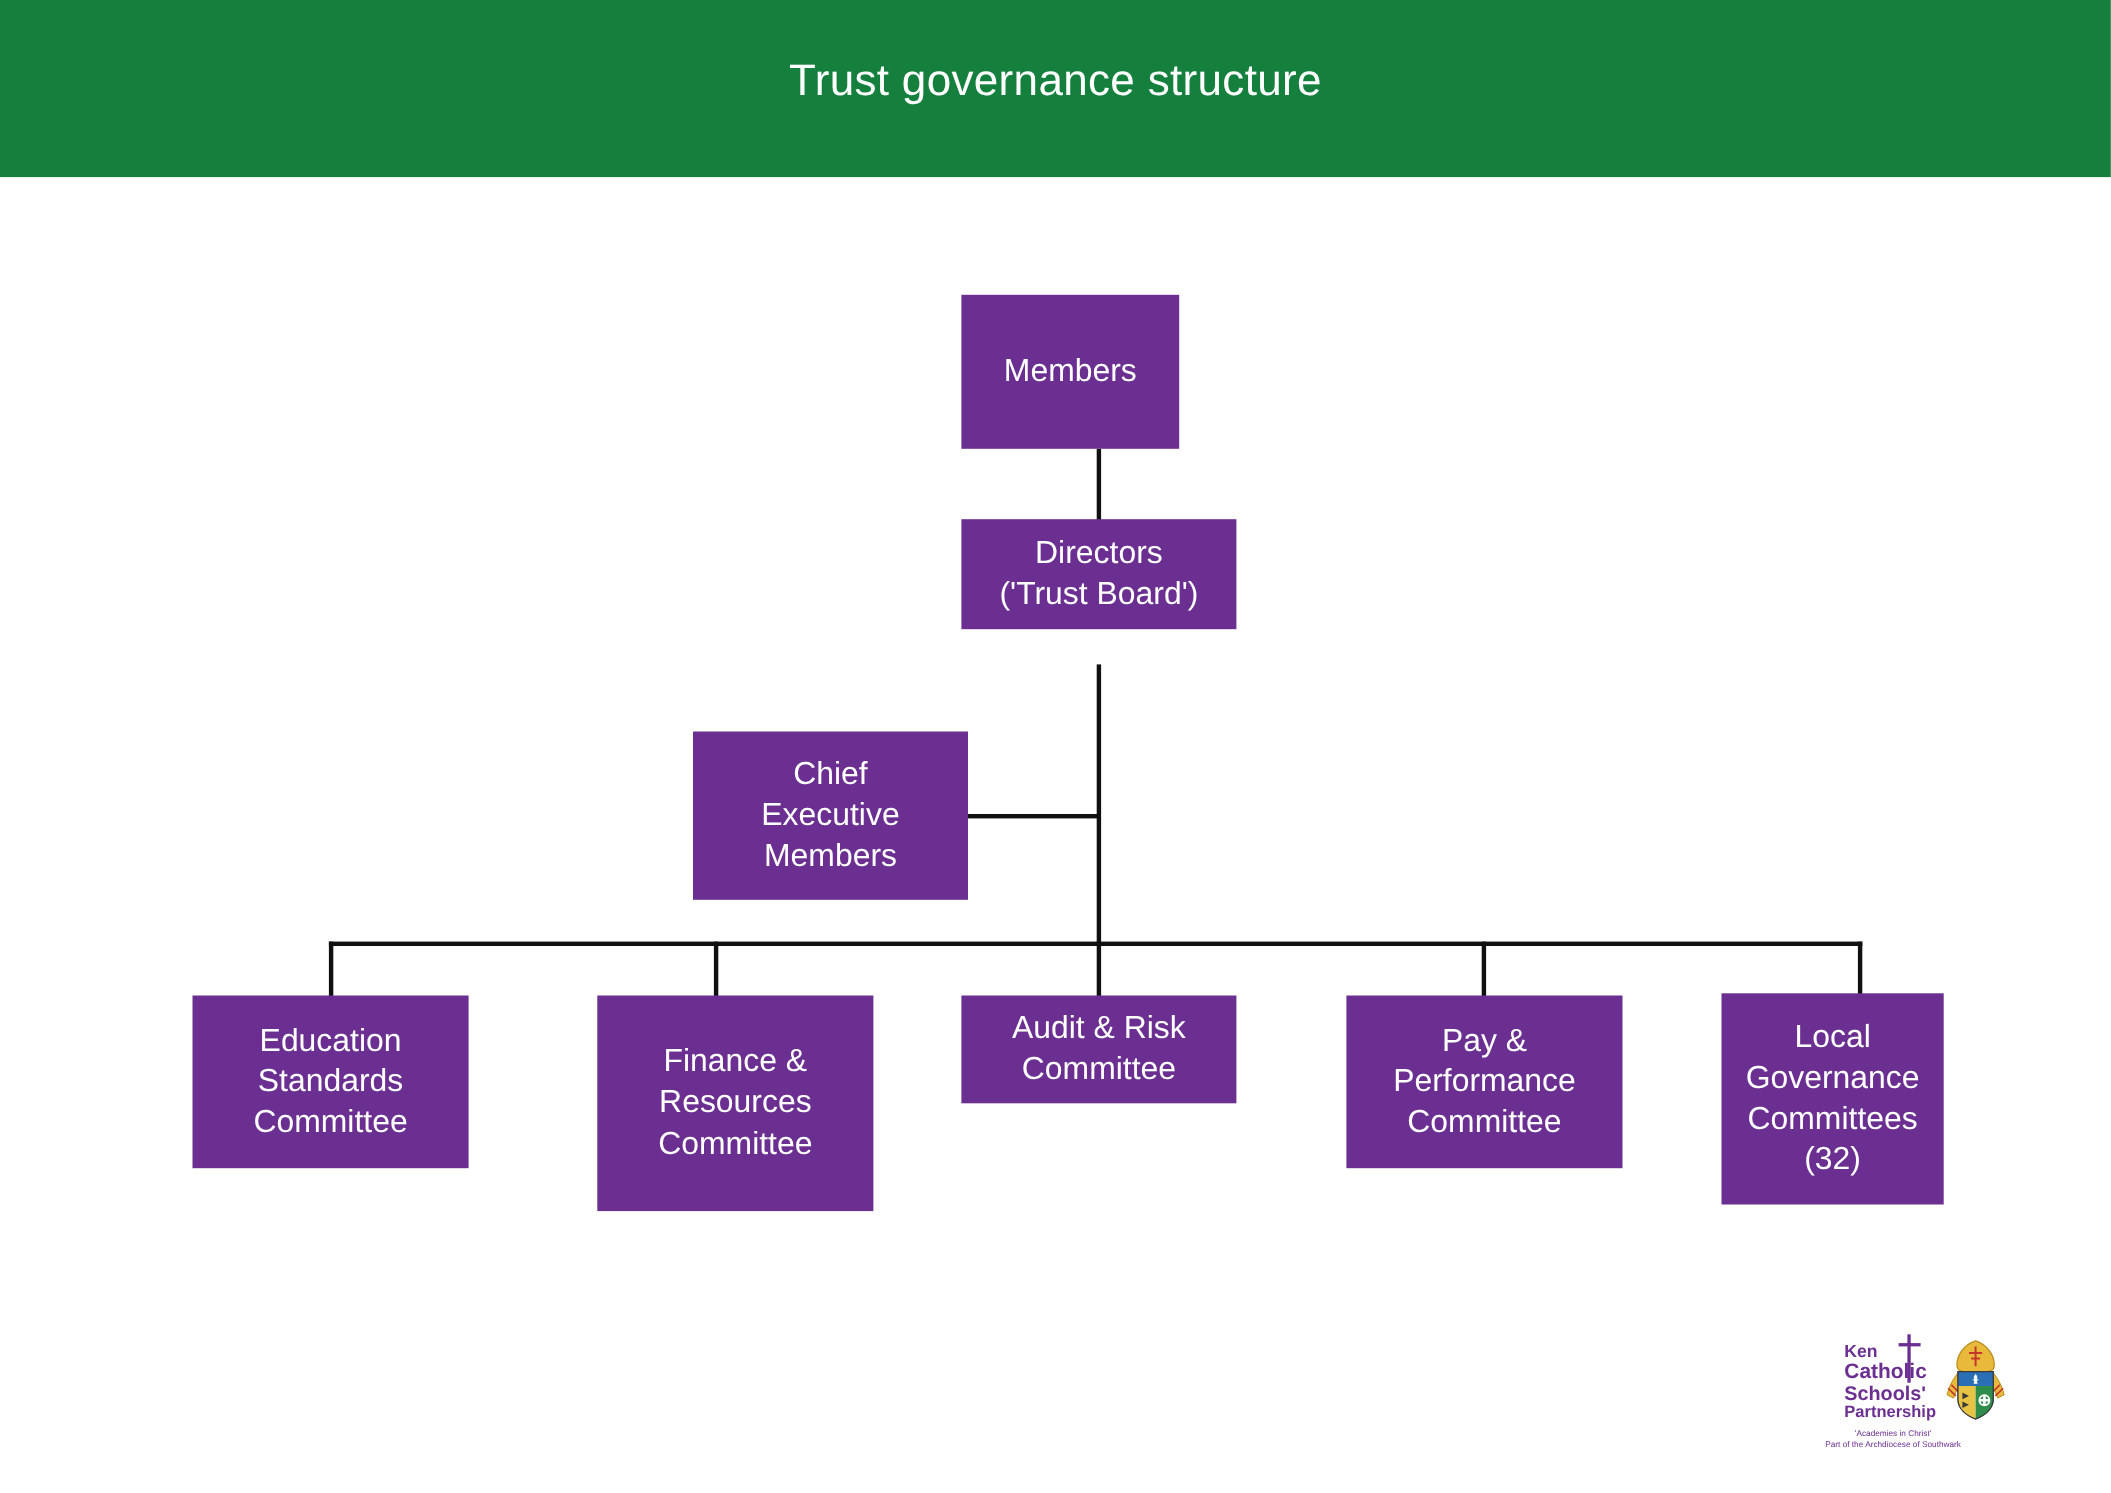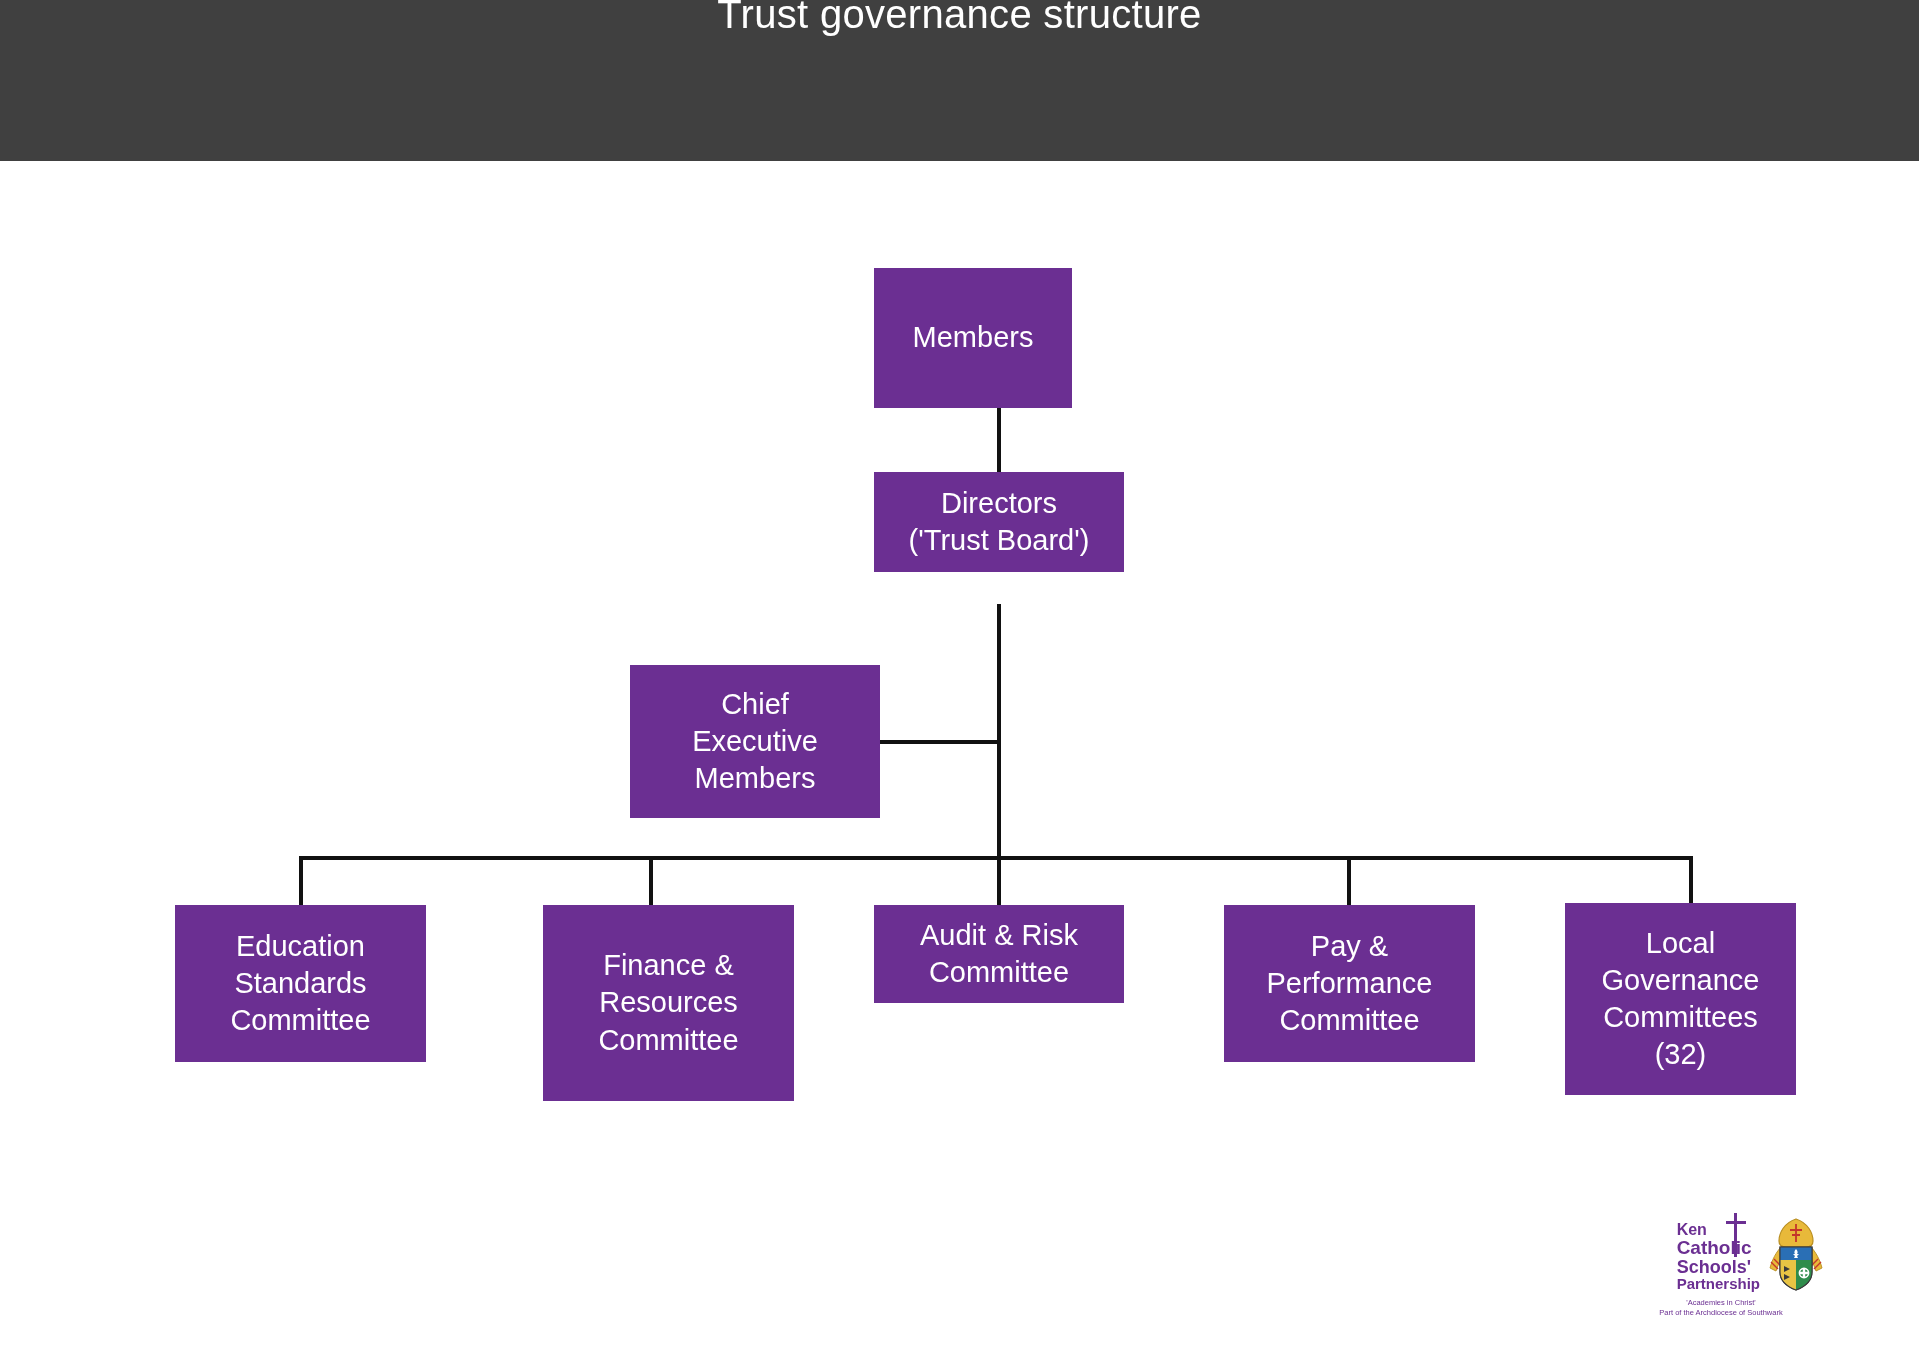--- a/index.html
+++ b/index.html
@@ -8,22 +8,22 @@
     background:#ffffff;
     font-family:"Liberation Sans", sans-serif;
     overflow:hidden;
   }
   #stage { position:relative; width:1919px; height:1357px; background:#fff; }
 
   
   .header-bar {
     position:absolute; left:0; top:0;
     width:1919px; height:161px;
-    background:#404040;
-    display:flex; align-items:flex-start; justify-content:center;
+    background:#15803d;
+    display:flex; align-items:center; justify-content:center;
   }
   .header-title {
     color:#ffffff;
     font-size:40px;
     font-weight:400;
     letter-spacing:0.3px;
     line-height:1.1;
     white-space:nowrap;
     transform:translateY(-8px);
   }
@@ -45,21 +45,21 @@
   }
   .node .lbl { display:block; width:100%; white-space:pre-line; }
 
   #node-members       { left:874px;  top:268px;  width:198px; height:140px; }
   #node-directors     { left:874px;  top:472px;  width:250px; height:100px; }
   #node-ceo           { left:630px;  top:665px;  width:250px; height:153px; }
   #node-education     { left:175px;  top:905px;  width:251px; height:157px; }
   #node-finance       { left:543px;  top:905px;  width:251px; height:196px; }
   #node-audit         { left:874px;  top:905px;  width:250px; height:98px; }
   #node-pay           { left:1224px; top:905px;  width:251px; height:157px; }
-  #node-local         { left:1565px; top:903px;  width:231px; height:192px; }
+  #node-local         { left:1565px; top:903px;  width:202px; height:192px; }
 
   
   .line { position:absolute; background:#111111; z-index:1; }
   .v { width:4px; }
   .h { height:4px; }
 
   
   #ln-members-dir { left:997px; top:408px; height:66px; }
   
   #ln-dir-trunk   { left:997px; top:604px; height:254px; }

